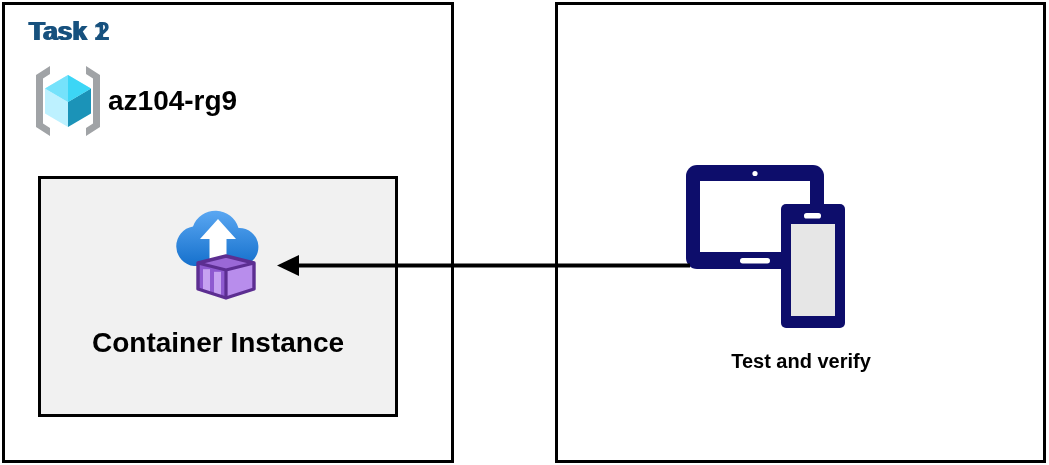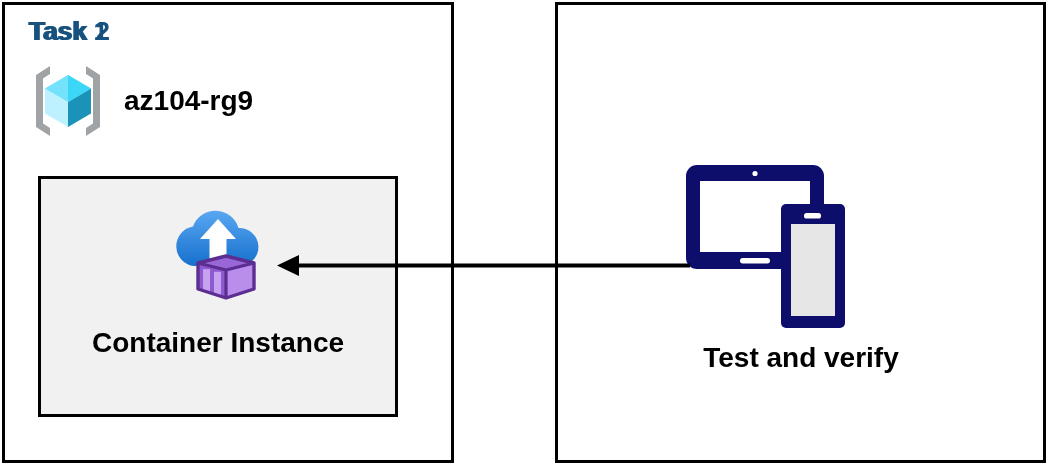--- a/index.html
+++ b/index.html
@@ -39,21 +39,21 @@
   #title-task1 { left: 28px; top: 16px; }
   #title-task2 { left: 30px; top: 16px; text-align: right; }
 
   
   #rg-row {
     position: absolute;
     left: 28px;
     top: 62px;
     display: flex;
     align-items: center;
-    gap: 16px;
+    gap: 0;
   }
   #rg-icon { width: 80px; height: 78px; display: block; }
   #rg-label {
     font-size: 28px;
     font-weight: bold;
     color: #000000;
     white-space: nowrap;
   }
 
   
@@ -93,24 +93,24 @@
     position: absolute;
     left: 683px;
     top: 162px;
     width: 186px;
     height: 170px;
     display: block;
   }
   #device-label {
     position: absolute;
     left: 556px;
-    top: 342px;
+    top: 350px;
     width: 490px;
     text-align: center;
-    font-size: 28px;
+    font-size: 20px;
     font-weight: bold;
     color: #000000;
     white-space: nowrap;
   }
 
   
   #arrow-connector {
     position: absolute;
     left: 272px;
     top: 248px;

